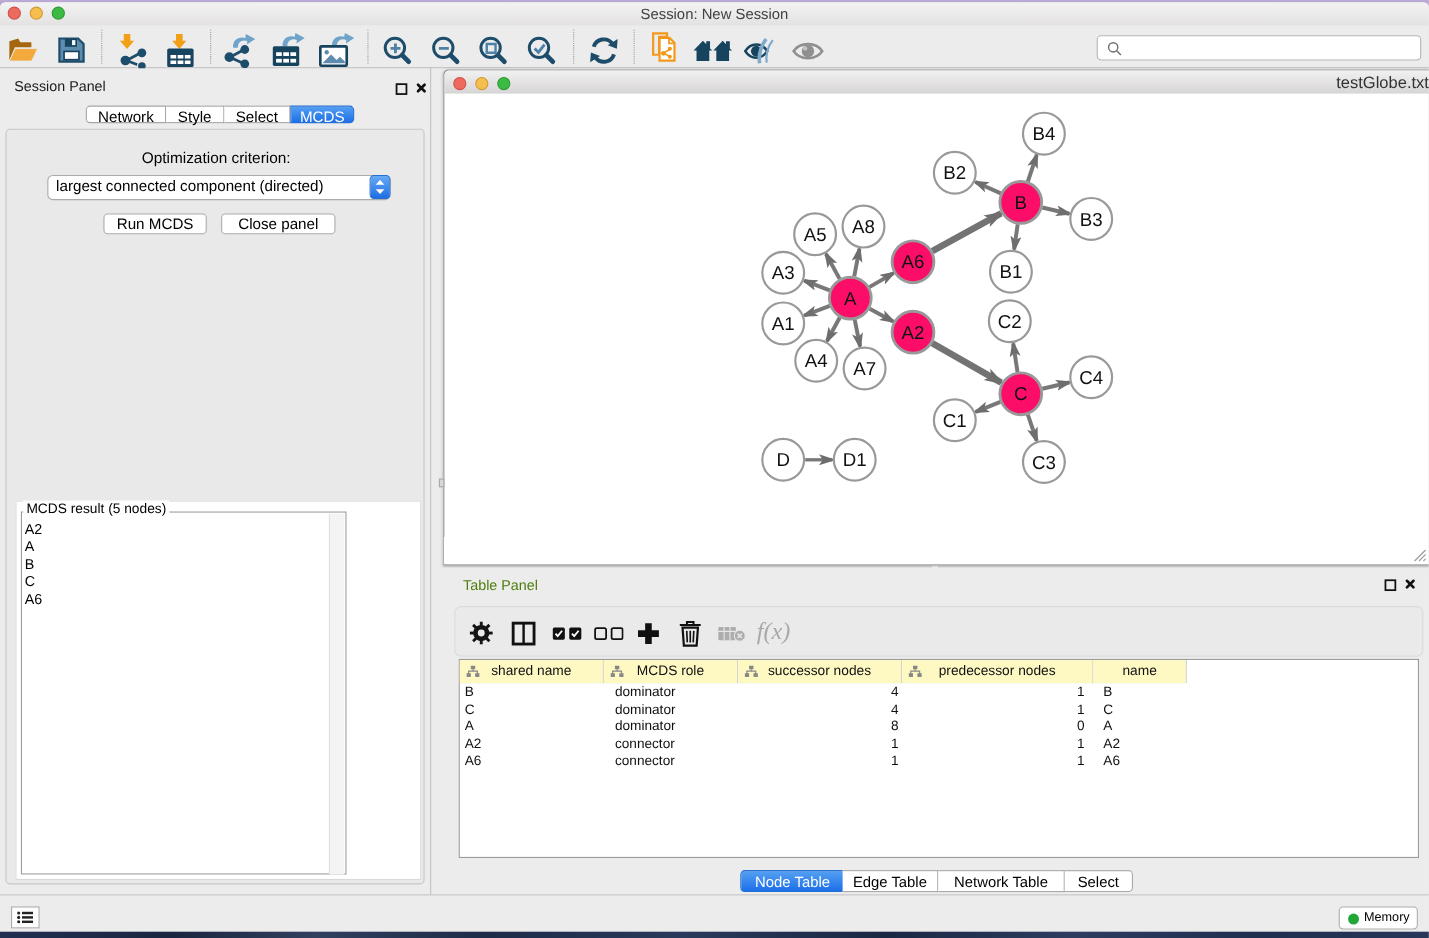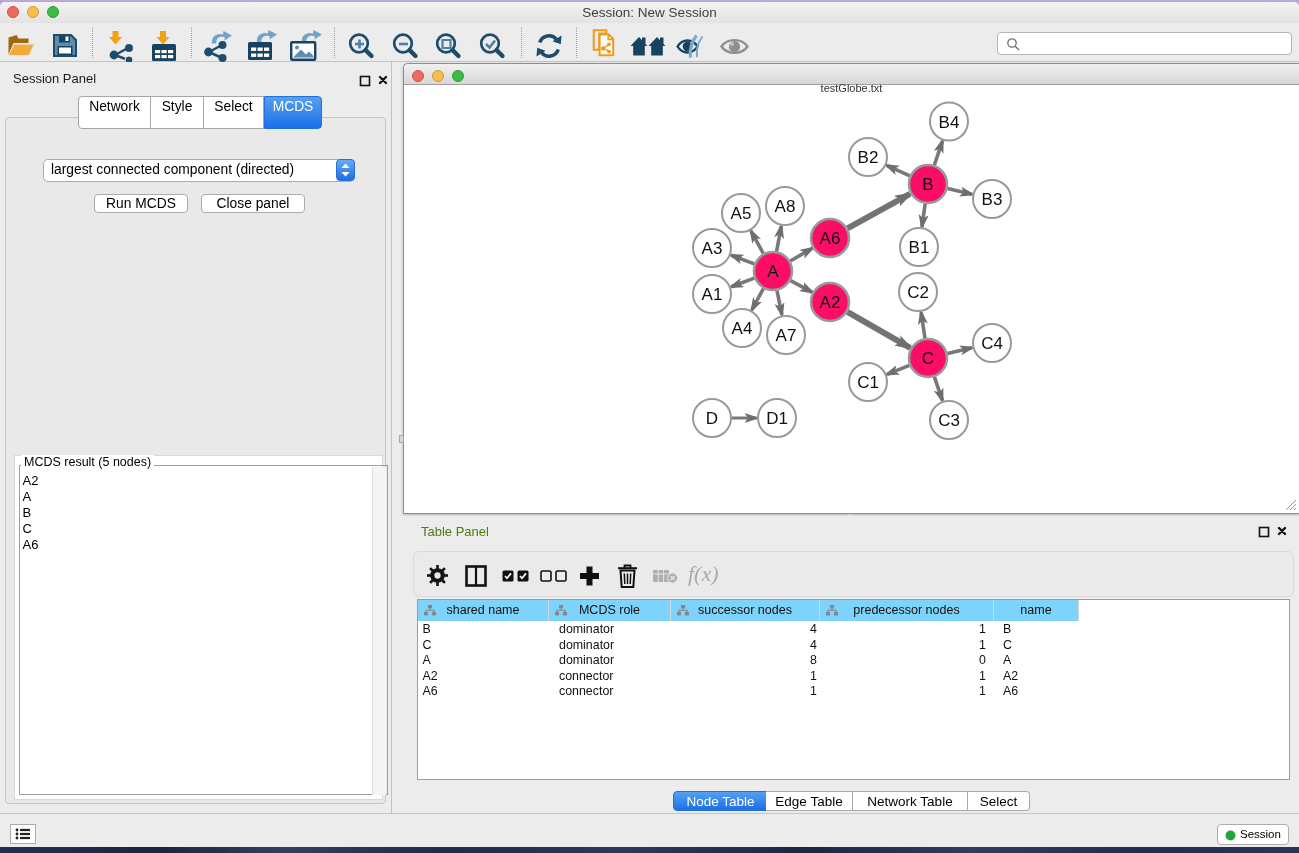--- a/index.html
+++ b/index.html
@@ -10,43 +10,43 @@
 #titlebar{left:0;top:0;width:1299px;height:33px;background:linear-gradient(#F4F3F3,#DBD9D9);border-bottom:1px solid #A3A3A3;border-radius:5px 5px 0 0}
 .tl{width:12px;height:12px;border-radius:50%;top:4px}
 #title{width:100%;text-align:center;top:3px;font-size:13.5px;color:#404040}
 #toolbar{left:0;top:21px;width:1299px;height:39px;background:#ECECEC;border-bottom:1px solid #C4C4C4}
 .tsep{top:4px;height:31px;width:0;border-left:1px dotted #9D9D9D}
 #searchbox{left:997px;top:9px;width:295px;height:23px;background:#fff;border:1px solid #B5B5B5;border-radius:4px}
 
 #cp{left:0;top:61px;width:392px;height:752px;background:#ECECEC}
 #cpTitle{left:13px;top:8px;font-size:13px;color:#1B1B1B}
 #cpPanel{left:5px;top:54px;width:381px;height:687px;background:#E9E9E9;border:1px solid #C6C6C6;border-radius:4px}
-.tab{top:33px;height:33px;border:1px solid #A6A6A6;background:#fff;font-size:13.8px;color:#000;text-align:center;line-height:19px}
+.tab{top:33px;height:16px;border:1px solid #A6A6A6;background:#fff;font-size:13.8px;color:#000;text-align:center;line-height:19px}
 #tabMCDS{background:linear-gradient(#55A0F2,#1C6FE8);color:#fff;border-color:#2470D4;border-radius:0 4px 4px 0}
 #optLabel{left:6px;top:72px;width:381px;text-align:center;font-size:14px;color:#000}
 #combo{left:43px;top:96px;width:312px;height:22.5px;background:#fff;border:1px solid #ABABAB;border-radius:5px;font-size:13.8px;color:#000;line-height:20px}
 #comboBtn{right:-1px;top:-1px;width:19px;height:22px;background:linear-gradient(#67AAF4,#1E6EE4);border-radius:4px;border:1px solid #2470D4}
 .btn{top:131px;height:19px;background:#fff;border:1px solid #ACACAC;border-radius:4px;font-size:13.8px;color:#000;text-align:center;line-height:17px}
 #resultBox{left:14px;top:392px;width:369px;height:345px;background:#fff;border:1px solid #D9D9D9}
-#fs{left:4px;top:9px;width:369px;height:330px;border:1px solid #9E9E9E}
+#fs{left:4px;top:9px;width:296px;height:330px;border:1px solid #9E9E9E}
 #fsLegend{left:1px;top:-11px;background:#fff;padding:0 3px;font-size:12.5px;color:#000}
 #fsList{left:2.5px;top:7px;font-size:13px;line-height:16px;color:#000}
 #fsScroll{right:1px;top:1px;width:14px;height:328px;background:#F4F4F4;border-left:1px solid #E0E0E0}
 #cpSplit{left:391px;top:59px;width:1px;height:754px;background:#C2C2C2}
 
 #gwin{left:403px;top:61px;width:896px;height:451px;background:#fff;border:1px solid #8E8E8E;border-right:none;border-radius:5px 0 0 0;box-shadow:0 1px 3px rgba(0,0,0,.25)}
 #gtitle{left:0;top:0;width:100%;height:21px;background:linear-gradient(#F2F1F1,#D8D6D6);border-bottom:1px solid #9F9F9F;border-radius:5px 0 0 0}
 .gl{width:12px;height:12px;border-radius:50%;top:5.5px}
-#gtext{width:100%;text-align:center;top:18px;font-size:11px;color:#333}
+#gtext{width:100%;text-align:right;top:3px;font-size:15px;color:#333}
 
 #tp{left:393px;top:514px;width:906px;height:297px;background:#ECECEC}
 #tpTitle{left:28px;top:8px;font-size:13px;color:#4d7c0f}
 #tbar{left:20px;top:35px;width:881px;height:46px;background:#EAEAEA;border:1px solid #DBDBDB;border-radius:6px}
 #ttable{left:24px;top:83px;width:873px;height:181px;background:#fff;border:1px solid #9C9C9C}
-.th{top:0;height:21px;background:#7dd3fc;border-right:1px solid #D5D5D5;font-size:12.5px;color:#111;text-align:center;line-height:21px}
+.th{top:0;height:21px;background:#fef9c3;border-right:1px solid #D5D5D5;font-size:12.5px;color:#111;text-align:center;line-height:21px}
 #thead{left:0;top:0;width:659px;height:21px;border-bottom:1px solid #C0C0C0}
 .tr{left:0;height:15.4px;font-size:12.4px;color:#111}
 .td{top:0;white-space:nowrap}
 
 .btab{top:275px;height:20px;background:#fff;border:1px solid #A9A9A9;font-size:13.5px;color:#000;text-align:center;line-height:19px}
 
 #status{left:0;top:811px;width:1299px;height:35px;background:#ECECEC;border-top:1px solid #C6C6C6}
 #memBtn{left:1217px;top:10px;width:72px;height:21px;background:#fff;border:1px solid #ADADAD;border-radius:4px;font-size:11.5px;color:#000}
 #listBtn{left:10px;top:10px;width:26px;height:20px;background:#FDFDFD;border:1px solid #ABABAB}
 .nw{fill:#fff;stroke:#999;stroke-width:2}
@@ -207,20 +207,21 @@
 <div id="cpTitle" class="ab">Session Panel</div>
 <svg class="ab" style="left:359px;top:12px" width="30" height="12" viewBox="0 0 30 12">
         <rect x="1.5" y="1.5" width="9" height="9" fill="none" stroke="#111" stroke-width="1.6"></rect>
         <path d="M21 2 L27 8 M27 2 L21 8" stroke="#111" stroke-width="2.4" stroke-linecap="round"></path>
       </svg>
 <div id="cpPanel" class="ab"></div>
 <div class="tab ab" style="left:78px;width:73px;border-radius:4px 0 0 4px">Network</div>
 <div class="tab ab" style="left:151px;width:53px;border-left:none">Style</div>
 <div class="tab ab" style="left:204px;width:60px;border-left:none">Select</div>
 <div class="tab ab" id="tabMCDS" style="left:264px;width:58px">MCDS</div>
+<div id="optLabel" class="ab">Optimization criterion:</div>
 <div id="combo" class="ab"><span style="padding-left:7px">largest connected component (directed)</span>
 <div id="comboBtn" class="ab"><svg width="17" height="20" viewBox="0 0 17 20">
             <path d="M4.5 8 L8.5 3.6 L12.5 8 Z" fill="#fff"></path>
             <path d="M4.5 12 L8.5 16.4 L12.5 12 Z" fill="#fff"></path>
           </svg></div></div>
 <div class="btn ab" style="left:94px;width:94px">Run MCDS</div>
 <div class="btn ab" style="left:201px;width:104px">Close panel</div>
 <div id="resultBox" class="ab">
 <div id="fs" class="ab">
           <div id="fsLegend" class="ab">MCDS result (5 nodes)</div>
@@ -476,17 +477,17 @@
             <circle cx="6" cy="13" r="1.4"></circle>
             <rect x="9" y="3.9" width="10" height="2.2"></rect>
             <rect x="9" y="7.9" width="10" height="2.2"></rect>
             <rect x="9" y="11.9" width="10" height="2.2"></rect>
           </g>
         </svg></div>
 <div id="memBtn" class="ab">
         <svg class="ab" style="left:7px;top:5px" width="11" height="11" viewBox="0 0 11 11">
           <circle cx="5.5" cy="5.5" r="5" fill="#1FA838"></circle>
         </svg>
-        <span class="ab" style="left:22px;top:3px">Session</span>
+        <span class="ab" style="left:22px;top:3px">Memory</span>
       </div>
 </div>
 </div>
 <div id="deskBot" class="ab"></div>
 
 </body></html>

